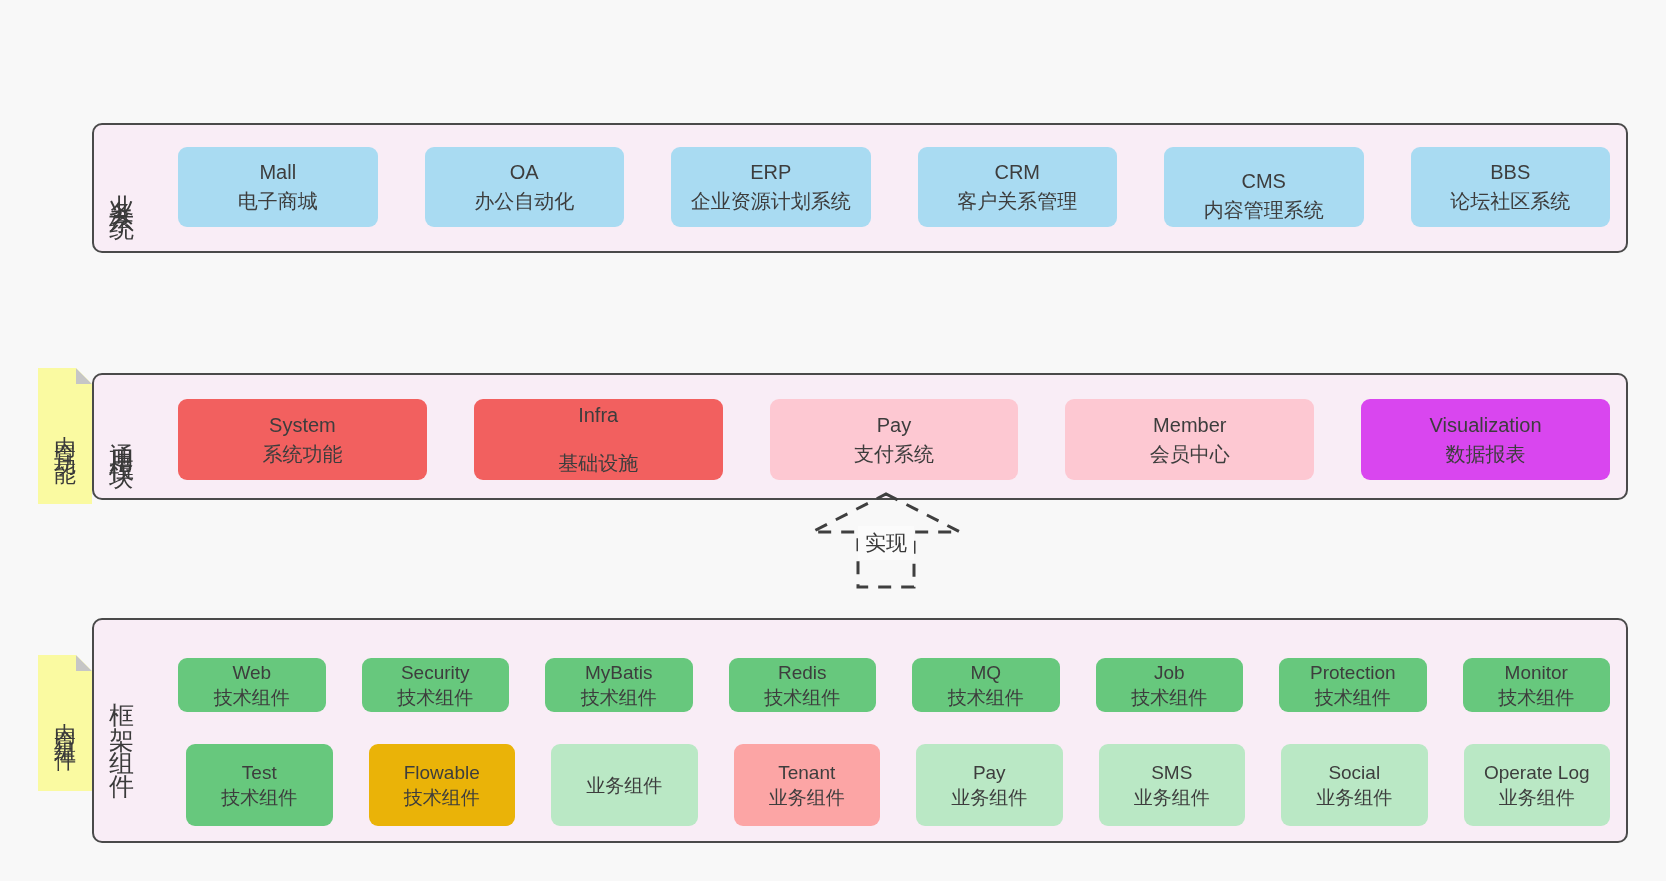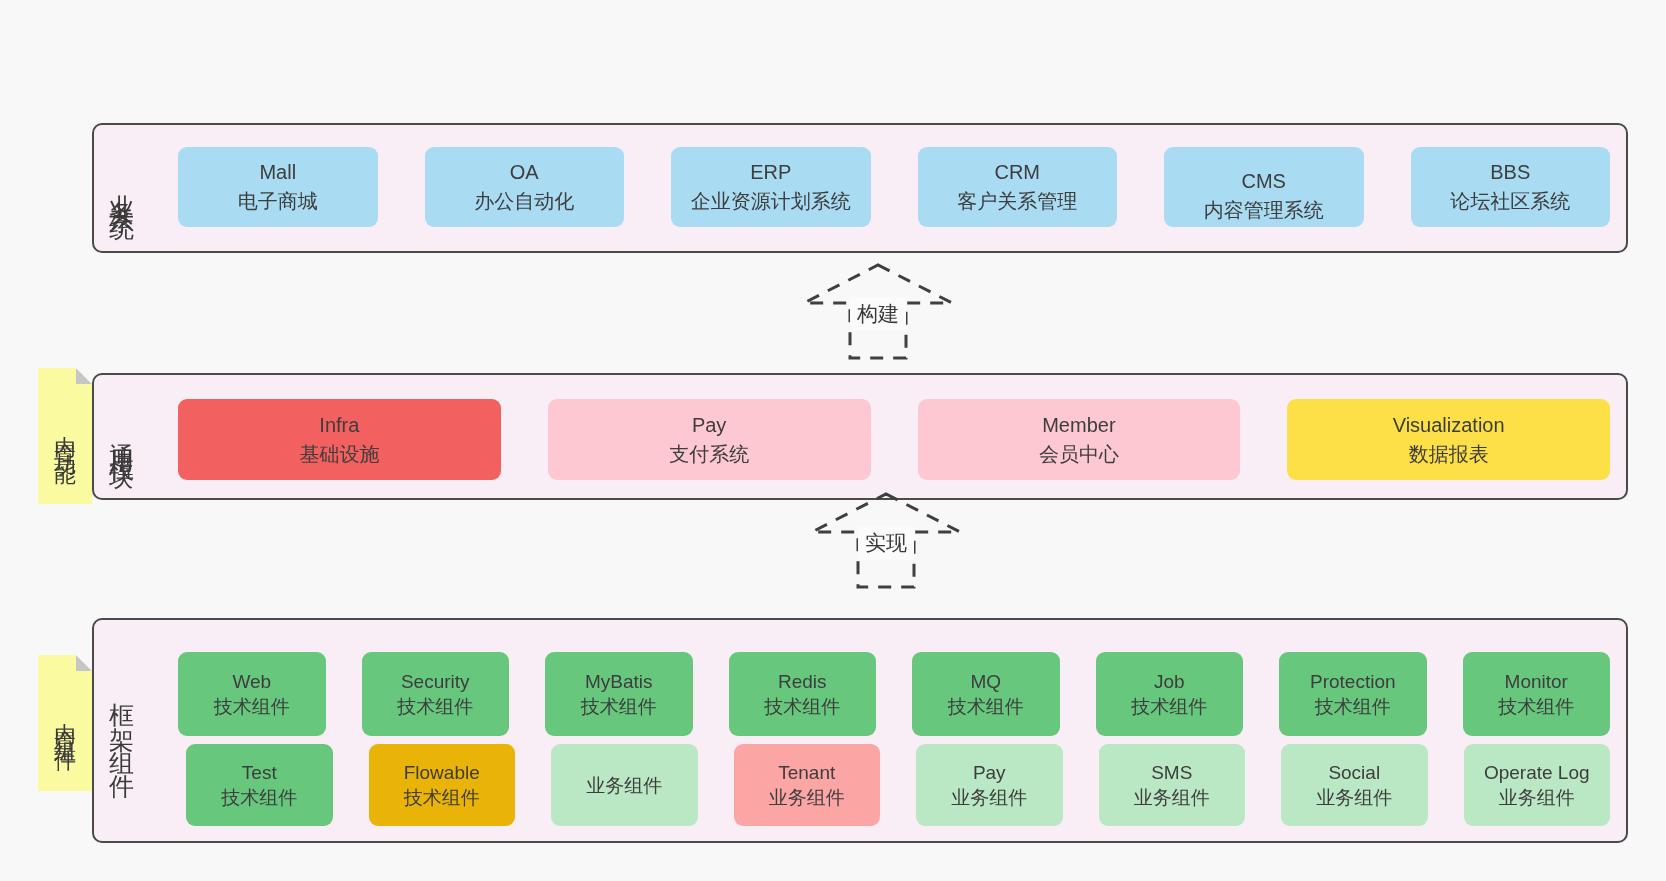--- a/index.html
+++ b/index.html
@@ -40,21 +40,21 @@
 
   .boxes {
     position: absolute;
     left: 60px; right: 16px;
     display: flex;
     gap: 47px;
     padding-left: 24px;
   }
   .band--business  .boxes { top: 22px; height: 80px; }
   .band--modules   .boxes { top: 24px; height: 81px; }
-  .band--framework .boxes-row1 { top: 32px;  height: 84px; gap: 36px; }
+  .band--framework .boxes-row1 { top: 8px;  height: 84px; gap: 36px; align-items: flex-end; }
   .band--framework .boxes-row2 { top: 124px; height: 82px; gap: 36px; margin-left: 8px; }
 
   .box {
     flex: 1 1 0;
     border-radius: 9px;
     display: flex;
     flex-direction: column;
     align-items: center;
     justify-content: center;
     text-align: center;
@@ -144,48 +144,46 @@
         <div class="box-title">CMS</div>
         <div class="box-subtitle">内容管理系统</div>
       </div>
       <div class="box" style="background-color: rgb(169, 219, 242);">
         <div class="box-title">BBS</div>
         <div class="box-subtitle">论坛社区系统</div>
       </div>
     </div>
   </div>
 
-  <div class="arrow arrow--build">
-    <svg viewBox="0 0 160 100">
-      <polygon points="80,4 154,42 108,42 108,97 52,97 52,42 6,42"></polygon>
-    </svg>
-    <div class="arrow-label">构建</div>
-  </div>
 
   <div class="sticky sticky--features" style="background-color: rgb(250, 250, 161);">
     <span class="fold"></span>
     <span class="sticky-text">内置功能</span>
   </div>
 
   <div class="band band--modules" style="background-color: rgb(249, 237, 246);">
     <div class="band-label">通用模块</div>
     <div class="boxes">
       <div class="box" style="background-color: rgb(242, 96, 95);">
+        <div class="box-title">System</div>
+        <div class="box-subtitle">系统功能</div>
+      </div>
+      <div class="box" style="background-color: rgb(242, 96, 95); justify-content: space-between;">
         <div class="box-title">Infra</div>
         <div class="box-subtitle">基础设施</div>
       </div>
       <div class="box" style="background-color: rgb(253, 200, 210);">
         <div class="box-title">Pay</div>
         <div class="box-subtitle">支付系统</div>
       </div>
       <div class="box" style="background-color: rgb(253, 200, 210);">
         <div class="box-title">Member</div>
         <div class="box-subtitle">会员中心</div>
       </div>
-      <div class="box" style="background-color: #fde047;">
+      <div class="box" style="background-color: #d946ef;">
         <div class="box-title">Visualization</div>
         <div class="box-subtitle">数据报表</div>
       </div>
     </div>
   </div>
 
   <div class="arrow arrow--implement">
     <svg viewBox="0 0 160 100">
       <polygon points="80,4 154,42 108,42 108,97 52,97 52,42 6,42"></polygon>
     </svg>

